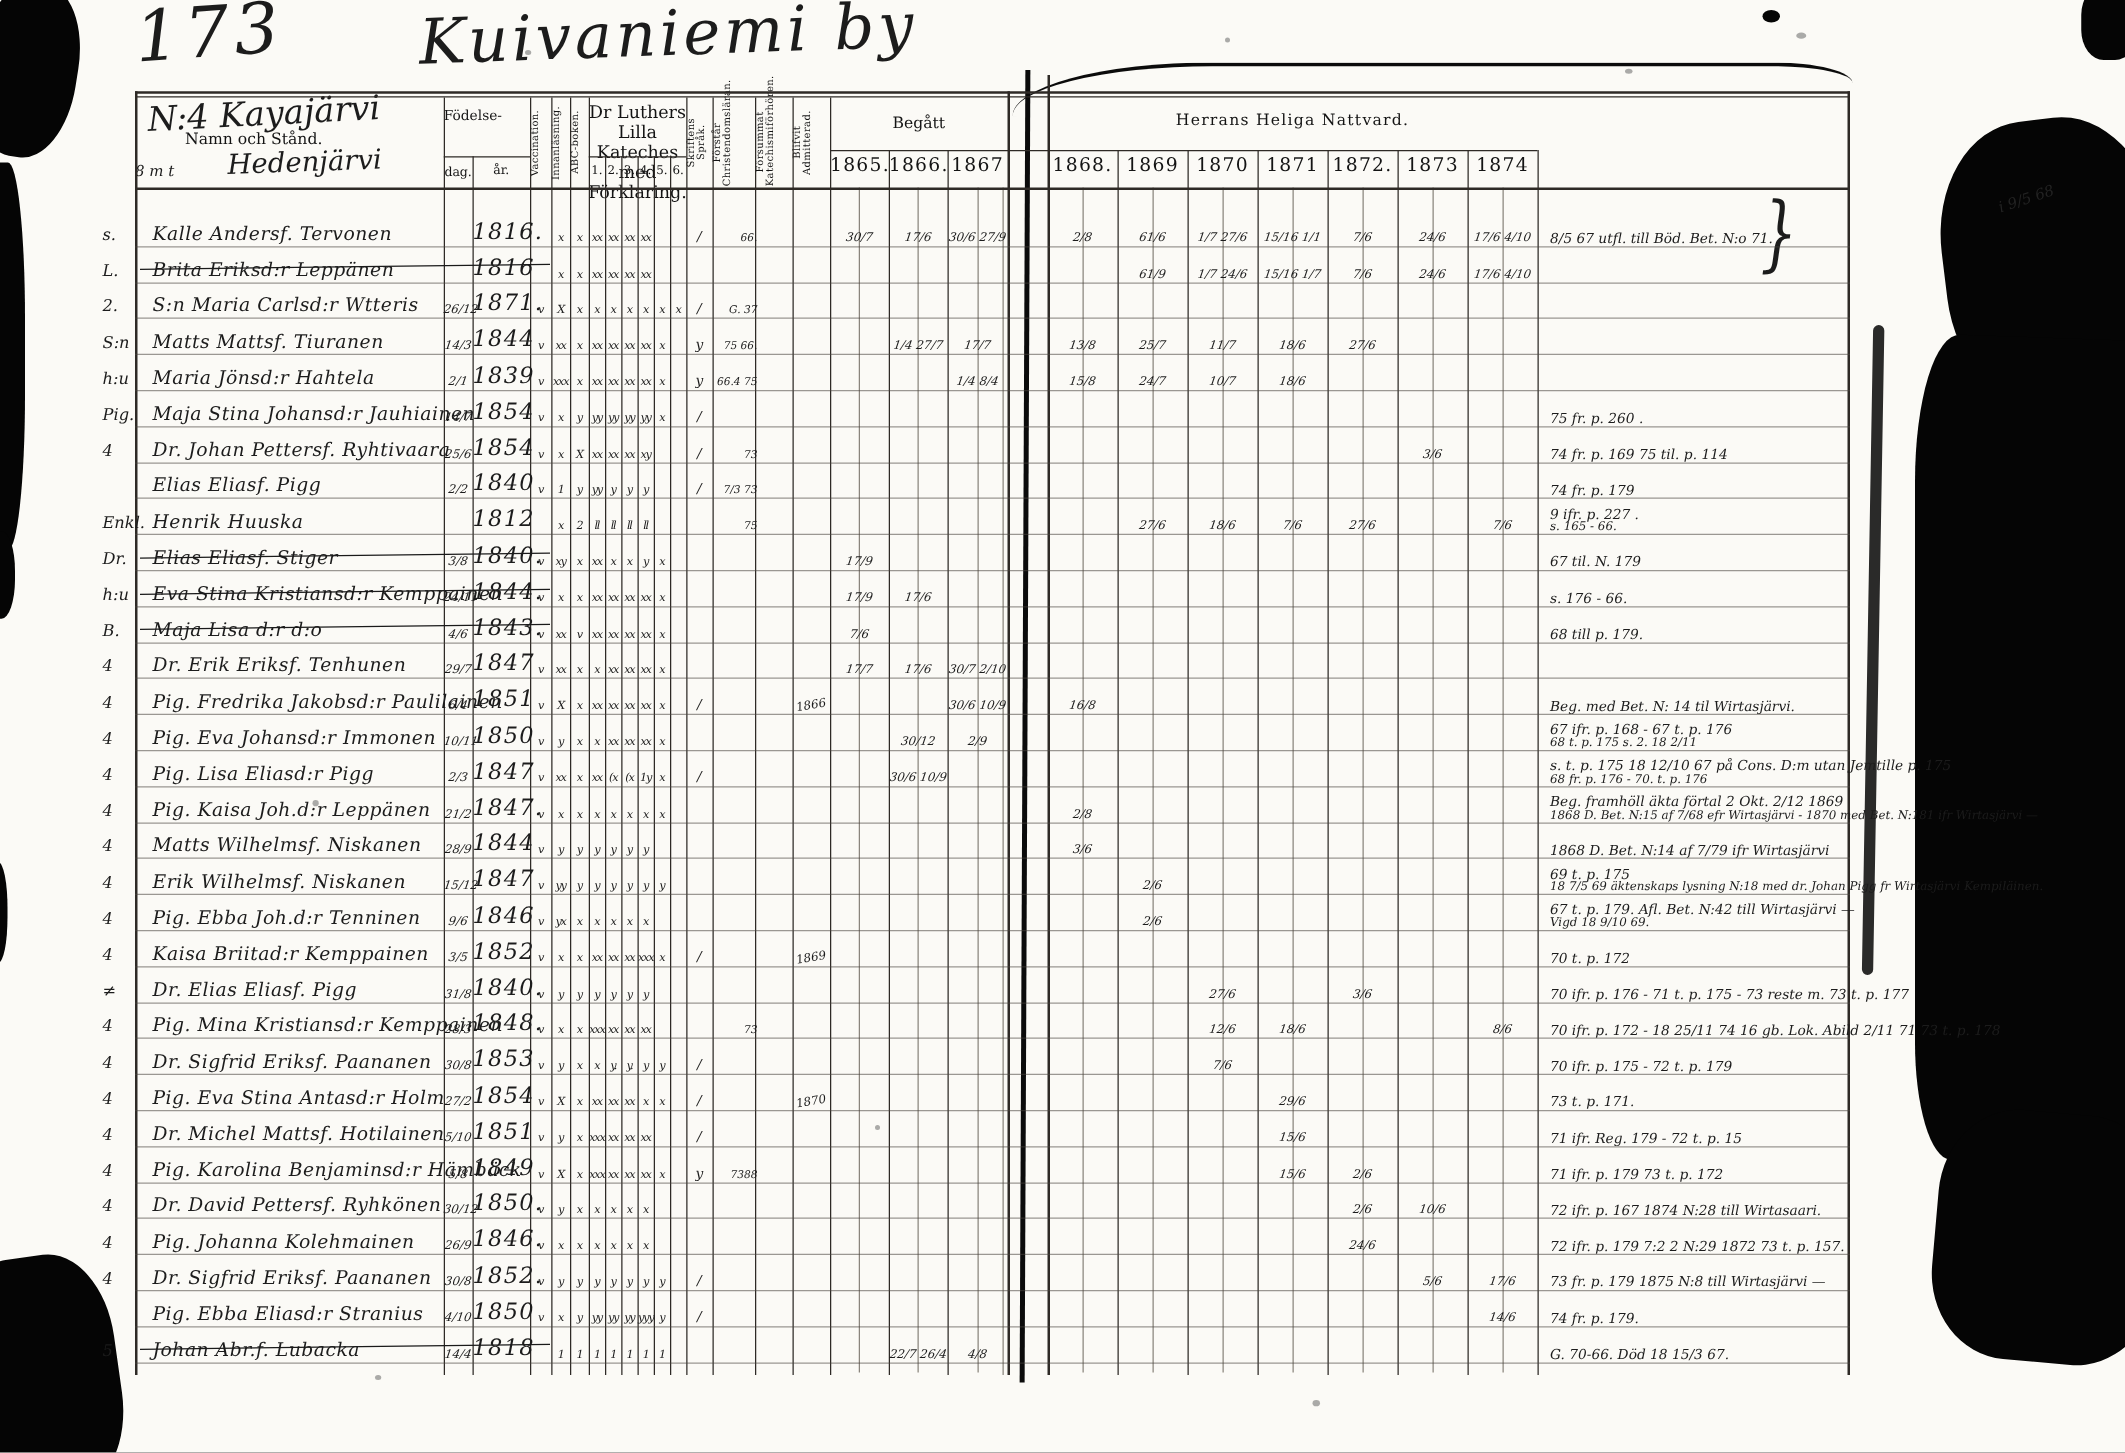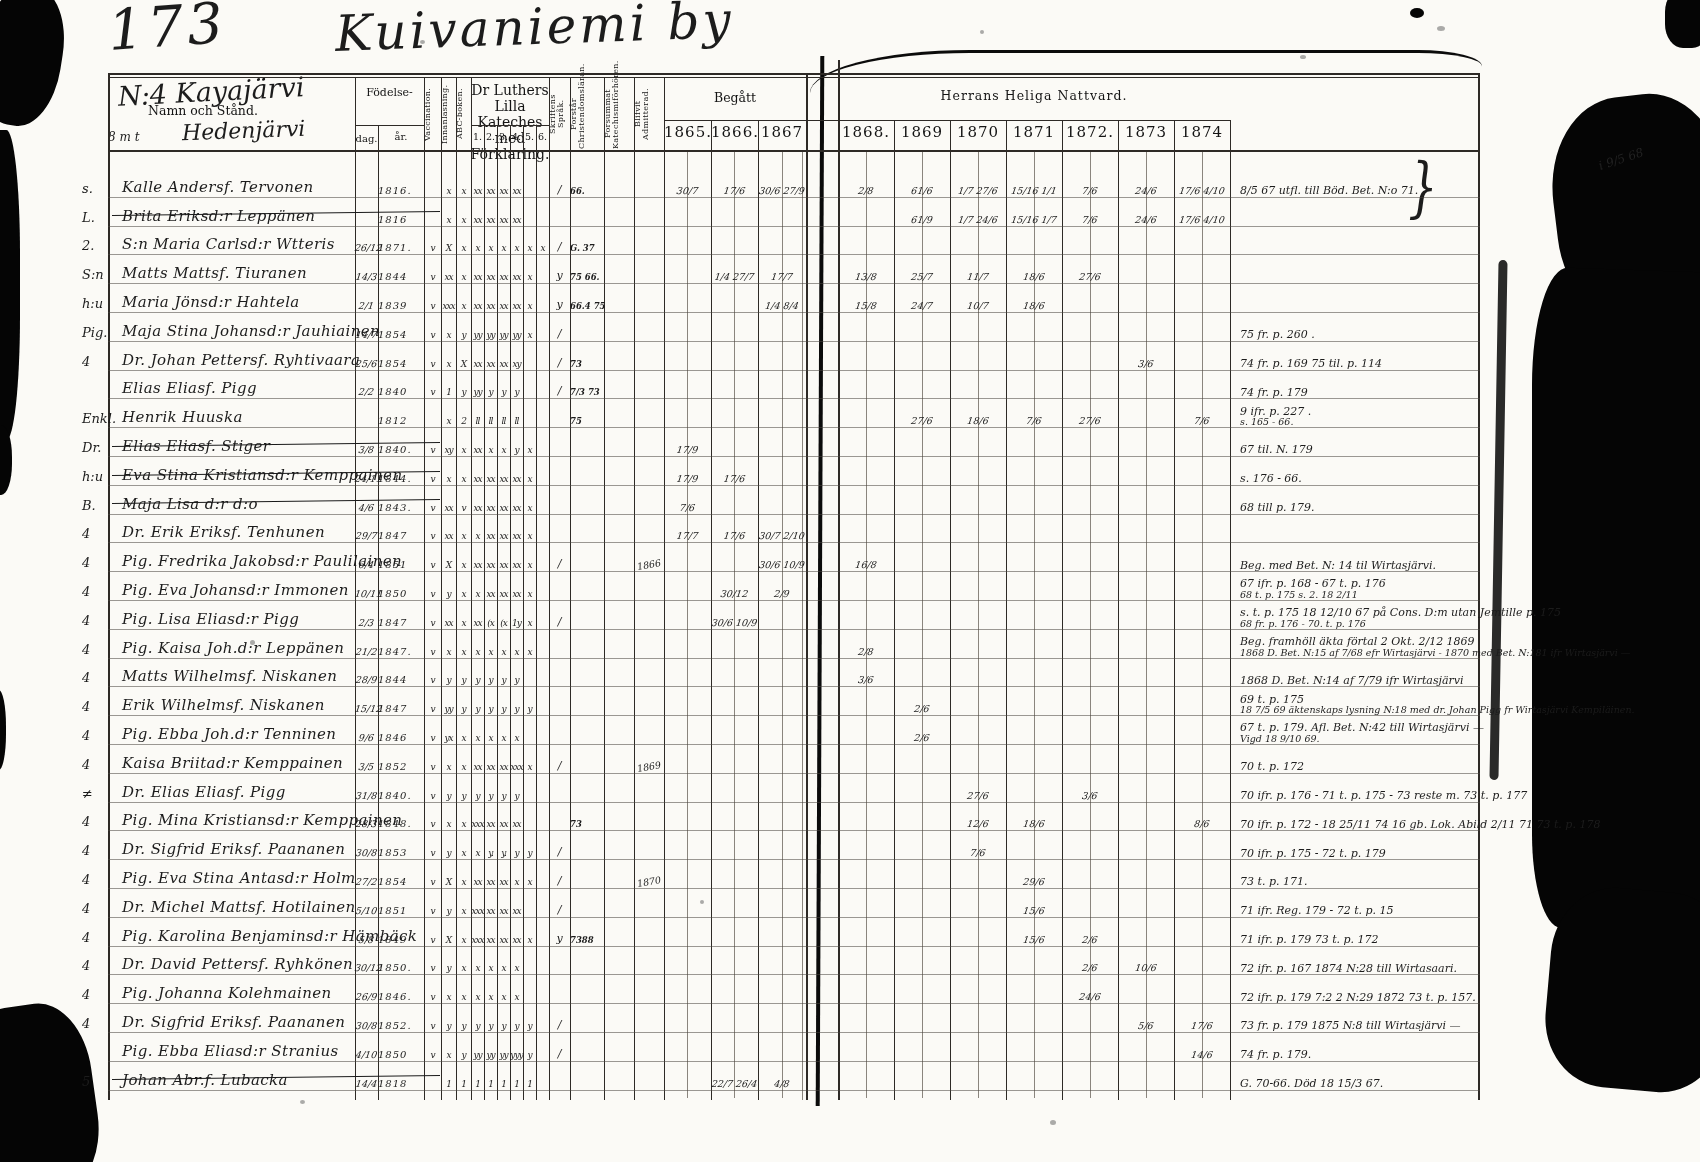--- a/index.html
+++ b/index.html
@@ -20,44 +20,44 @@
   .vert{position:absolute;writing-mode:vertical-rl;transform:rotate(180deg);
         font-size:9px;line-height:1.05;text-align:center;letter-spacing:.3px;}
   .abs{position:absolute;}
   
   .pagenum{left:108px;top:-6px;font-size:56px;transform:rotate(-4deg);letter-spacing:4px;}
   .village{left:335px;top:-2px;font-size:50px;transform:rotate(-2deg);letter-spacing:3px;white-space:nowrap;}
   .farmscript{left:118px;top:76px;font-size:27px;transform:rotate(-3deg);white-space:nowrap;}
   .nameprint{left:148px;top:103px;font-size:12.5px;}
   .hdrnote1{left:108px;top:130px;font-size:12px;}
   .hdrnote2{left:182px;top:118px;font-size:22px;transform:rotate(-2deg);}
-  .fodelse{left:355px;top:86px;width:69px;text-align:center;font-size:11px;}
+  .fodelse{left:355px;top:86px;width:69px;font-size:11px;}
   .dag{left:355px;top:133px;width:23px;text-align:center;font-size:10px;}
   .ar{left:378px;top:131px;width:46px;text-align:center;font-size:10px;}
   .katitle{left:469px;top:82px;width:82px;text-align:center;font-size:14px;line-height:1.15;}
   .knum{position:absolute;top:131px;width:13px;text-align:center;font-size:9.5px;}
   .begatt{left:664px;top:90px;width:142px;text-align:center;font-size:12.5px;}
   .nattvard{left:838px;top:88px;width:392px;text-align:center;font-size:12.5px;letter-spacing:1px;}
   .notestitle{left:1240px;top:84px;width:238px;text-align:center;font-size:10.5px;line-height:1.25;}
   .yr{position:absolute;top:123px;text-align:center;font-size:15px;letter-spacing:1px;}
   .brace{left:1402px;top:148px;font-size:66px;font-weight:100;transform:scaleX(.7);}
   .scribble{left:1598px;top:152px;font-size:12px;transform:rotate(-18deg);color:#222;}
   
   .row{position:absolute;left:108px;width:1372px;height:28.8px;}
   .c{position:absolute;bottom:1px;white-space:nowrap;}
   .c.prefix{left:-26px;width:40px;font-size:13px;}
   .c.name{left:14px;width:238px;font-size:15px;overflow:visible;letter-spacing:.4px;}
   .c.bday{left:247px;width:23px;font-size:9.5px;text-align:center;transform:skewX(-8deg);}
-  .c.byear{left:270px;width:46px;font-size:10px;text-align:left;letter-spacing:1px;}
+  .c.byear{left:270px;width:46px;font-size:18px;text-align:left;letter-spacing:1px;}
   .c.mk{font-size:9px;text-align:center;letter-spacing:-1px;}
   .m0{left:316px;width:17px;} .m1{left:333px;width:15px;} .m2{left:348px;width:15px;}
   .m3{left:363px;width:13px;} .m4{left:376px;width:13px;} .m5{left:389px;width:13px;}
   .m6{left:402px;width:13px;} .m7{left:415px;width:13px;} .m8{left:428px;width:13px;}
   .c.skrift{left:441px;width:21px;font-size:11px;text-align:center;}
-  .c.forstar{left:462px;width:36px;font-size:8.5px;text-align:left;font-weight:bold;}
+  .c.forstar{left:462px;width:36px;font-size:8.5px;text-align:right;}
   .c.forsum{left:498px;width:28px;font-size:8.5px;text-align:center;}
   .c.admit{left:526px;width:30px;font-size:9.5px;text-align:center;transform:rotate(-10deg);}
   .c.fr{font-size:9.5px;text-align:center;transform:skewX(-8deg);letter-spacing:0;}
   .cb65{left:556px;width:47px;} .cb66{left:603px;width:47px;} .cb67{left:650px;width:48px;}
   .cn68{left:730px;width:56px;} .cn69{left:786px;width:56px;} .cn70{left:842px;width:56px;}
   .cn71{left:898px;width:56px;} .cn72{left:954px;width:56px;} .cn73{left:1010px;width:56px;}
   .cn74{left:1066px;width:56px;}
   .c.note{left:1132px;width:346px;bottom:0;}
   .n1,.n2{display:block;font-size:11px;line-height:11.5px;white-space:nowrap;font-style:italic;}
   .n2{font-size:9.5px;line-height:10px;}

